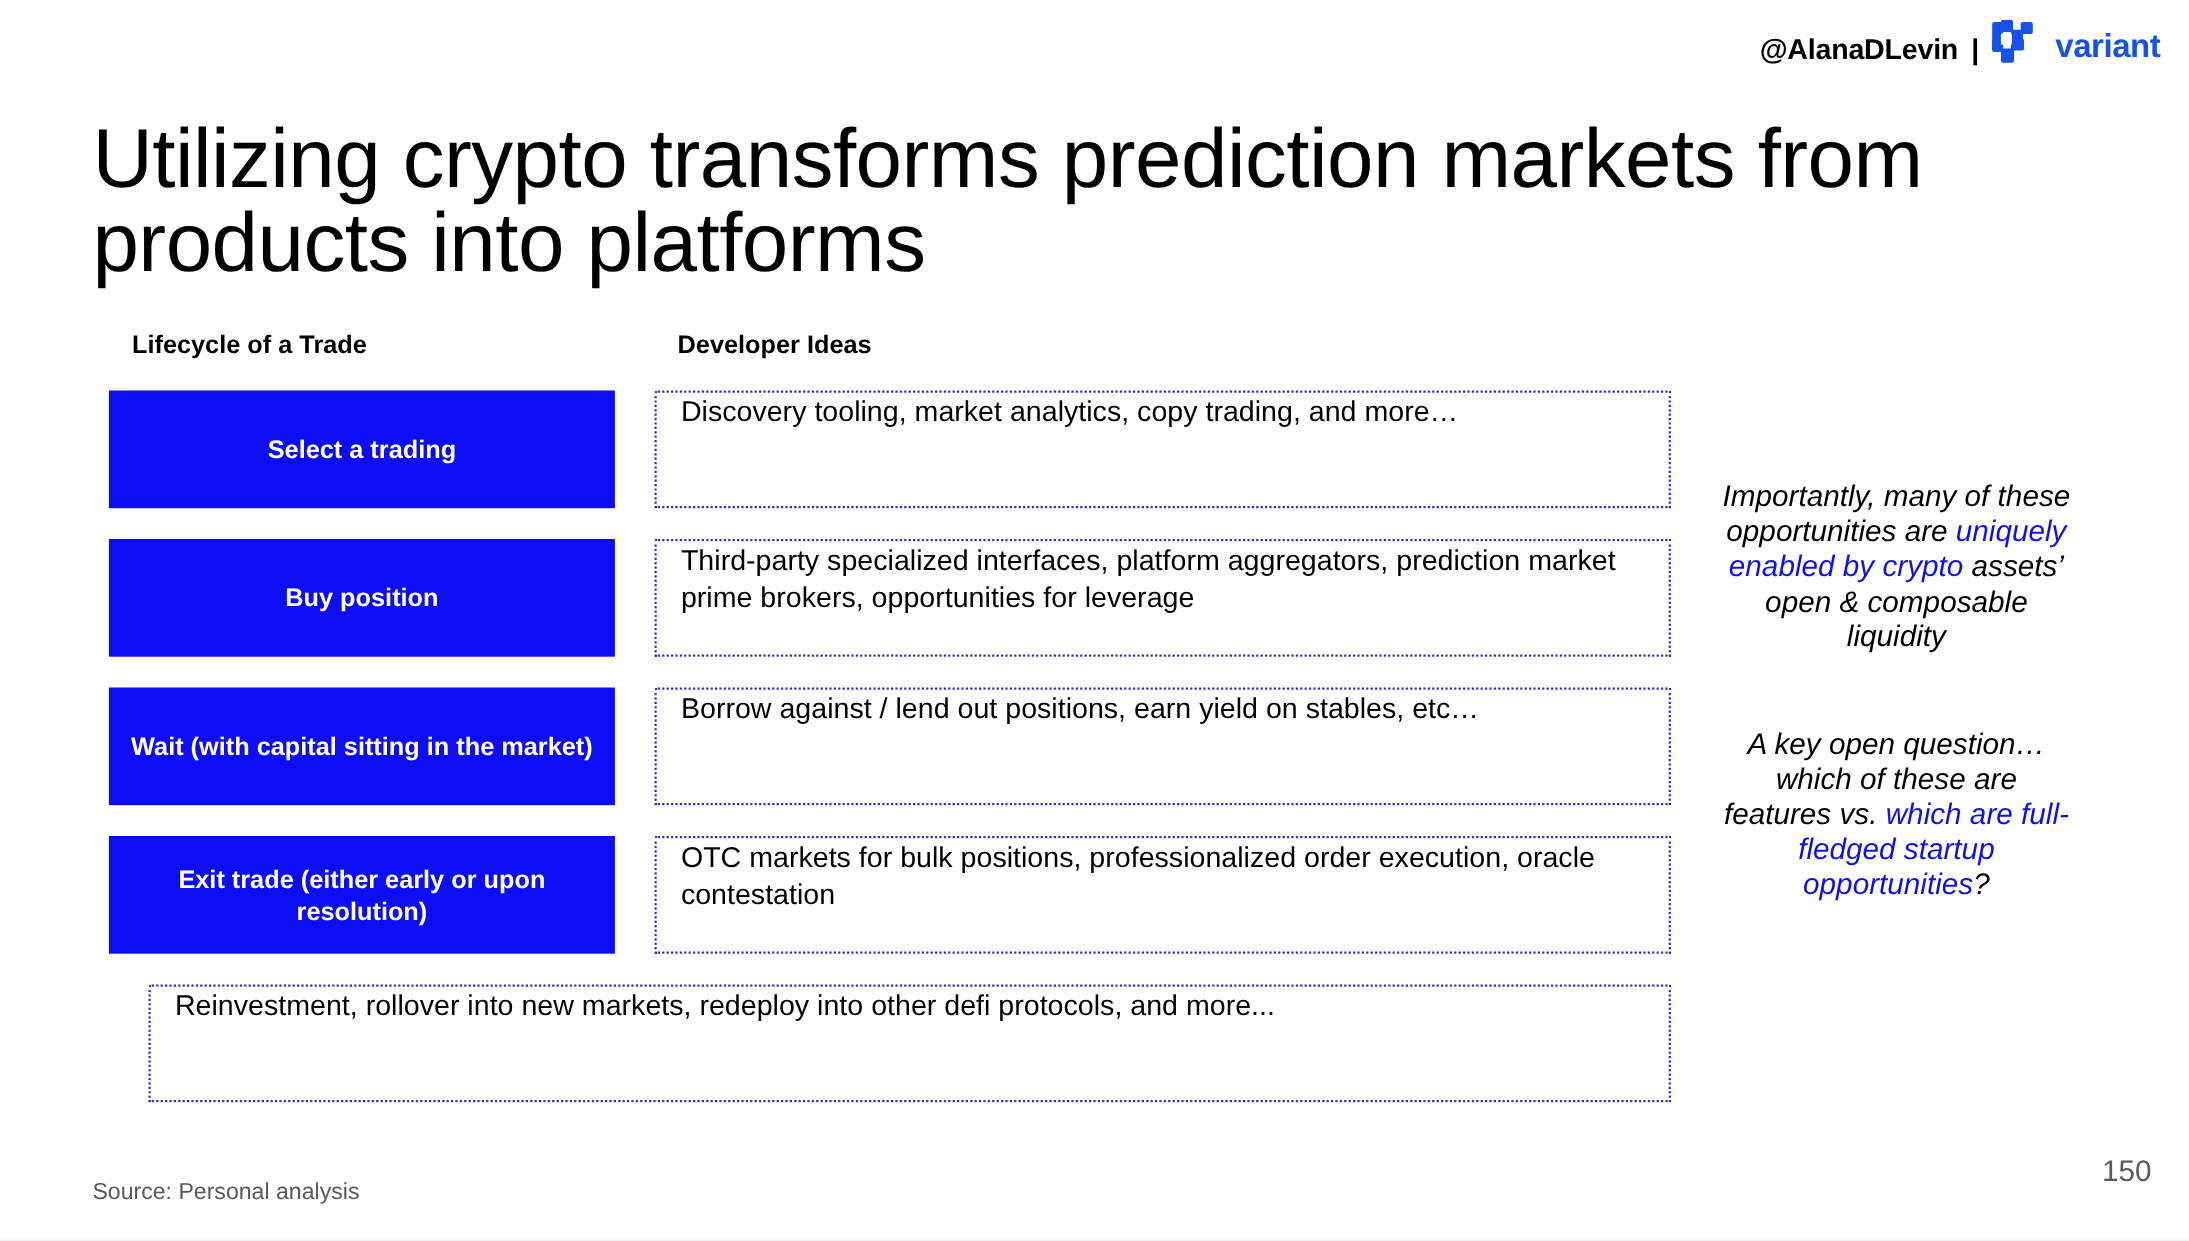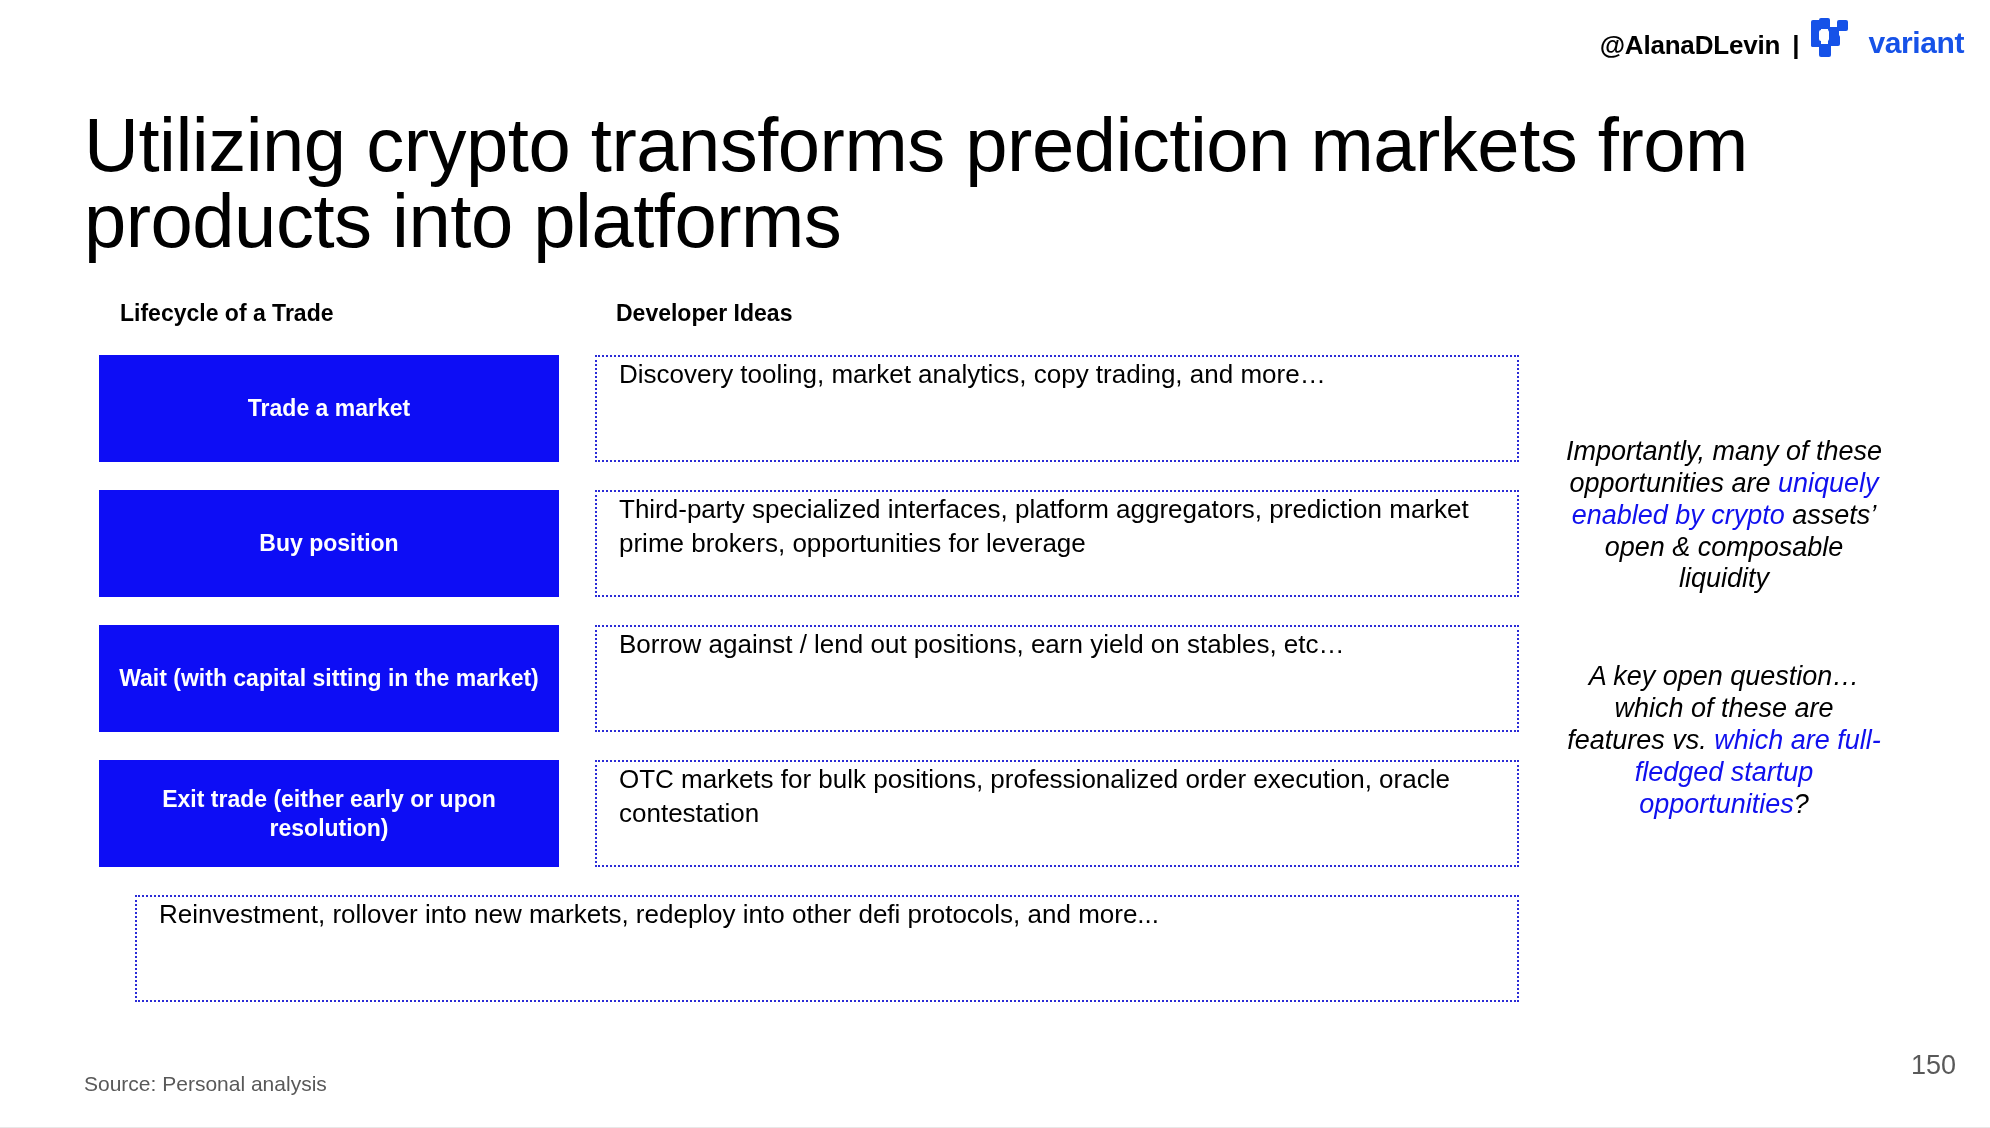--- a/index.html
+++ b/index.html
@@ -195,21 +195,21 @@
   </div>
 
   <div class="title">Utilizing crypto transforms prediction markets from products into platforms</div>
 
   <div class="col-head lifecycle">Lifecycle of a Trade</div>
   <div class="col-head devideas">Developer Ideas</div>
 
   <div class="flow">
 
     <div class="flow-row">
-      <div class="stage">Trade a market</div>
+      <div class="stage">Select a trading</div>
       <div class="gap"></div>
       <div class="idea">
         <span class="idea-text">Discovery tooling, market analytics, copy trading, and more…</span>
       </div>
     </div>
 
     <div class="flow-row">
       <div class="stage">Buy position</div>
       <div class="gap"></div>
       <div class="idea">

